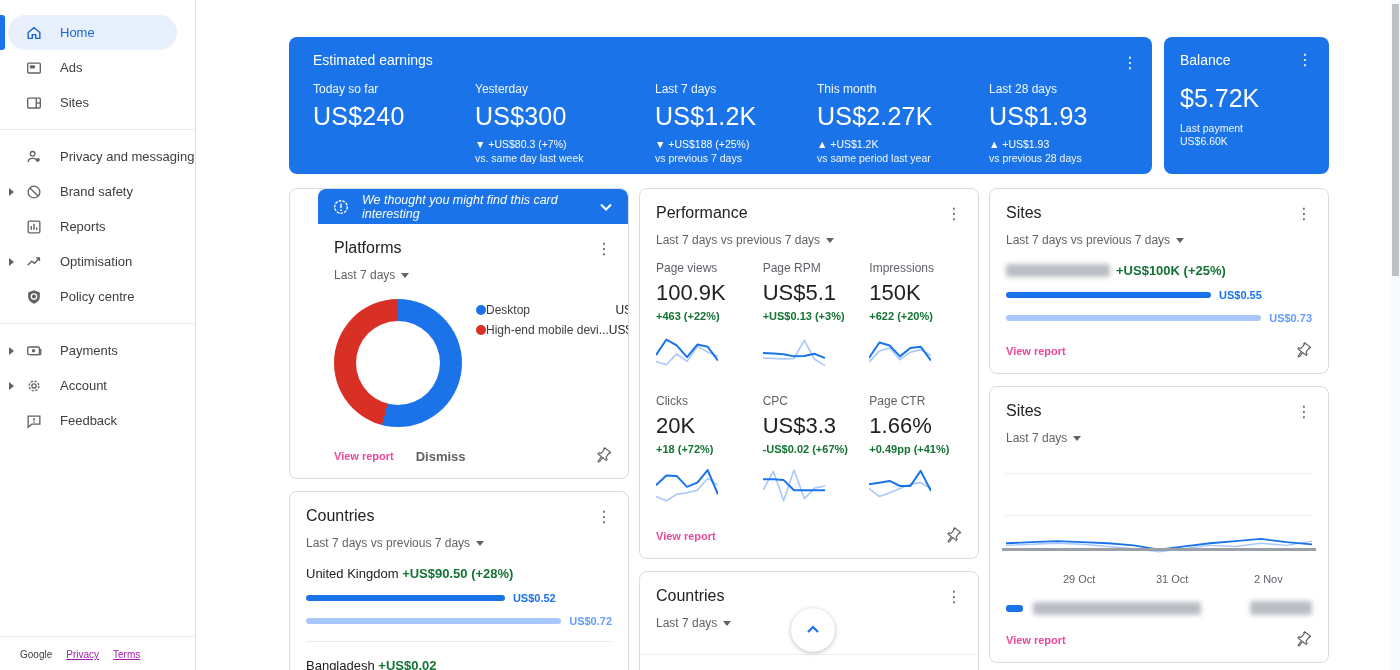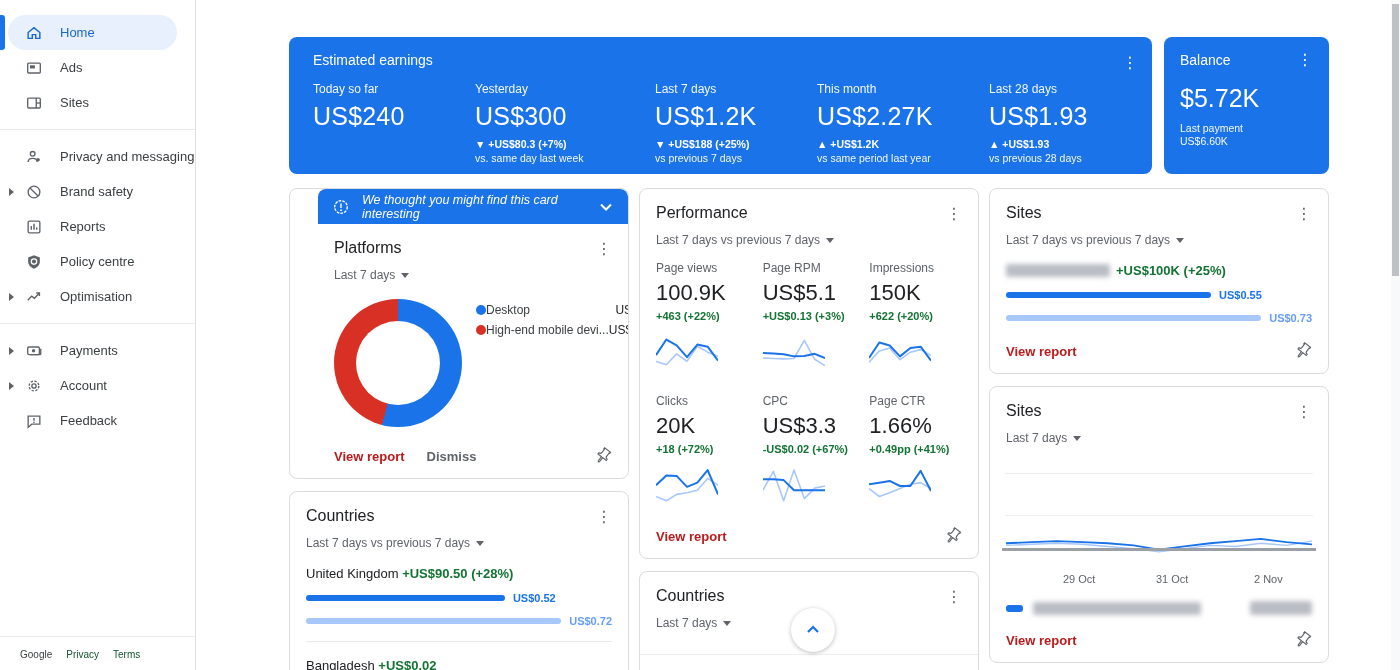--- a/index.html
+++ b/index.html
@@ -18,38 +18,38 @@
   .nav-item.active { color:#1967d2; }
   .nav-item.active .pill { position:absolute; left:8px; right:18px; top:0; bottom:0;
     background:#e8f0fe; border-radius:18px; z-index:0; }
   .nav-item.active .accent { position:absolute; left:0; top:0; bottom:0; width:5px;
     background:#1a73e8; border-radius:0 3px 3px 0; z-index:1; }
   .nav-item > span, .nav-item > .ico { position:relative; z-index:1; }
   .nav-divider { border-top:1px solid #e8eaed; margin:9px 0; }
   .side-footer { position:absolute; left:0; right:0; bottom:0; }
   .side-footer .line { border-top:1px solid #e8eaed; }
   .side-footer .row { display:flex; gap:14px; padding:12px 0 10px 20px; font-size:10px; color:#3c4043;text-align:right; }
-  .side-footer a { color:#14532d; cursor:pointer; }
+  .side-footer a { color:#a21caf; text-decoration:underline; cursor:pointer; }
 
   
   .main { position:absolute; left:226px; top:0; right:0; bottom:0; overflow:hidden; background:#fff; }
   .content { position:absolute; left:63px; top:37px; width:1040px; }
 
   .card { background:#fff; border:1px solid #dadce0; border-radius:8px;padding-left:28px; }
   .bluecard { background:#1a73e8; border-radius:8px; color:#fff; position:relative; }
 
   
   .row-top { display:flex; gap:12px; }
   .earnings { width:863px; height:137px; padding:15px 24px 12px; }
   .earnings .title { font-size:14px; }
   .earn-metrics { display:flex; margin-top:14px; }
   .earn-metrics .em { display:flex; flex-direction:column; }
   .em .lbl { font-size:12px; color:rgba(255,255,255,.95); }
   .em .val { font-size:25px; margin-top:6px; letter-spacing:.2px; }
-  .em .delta { font-size:10.5px; margin-top:7px; font-weight:bold; }
+  .em .delta { font-size:10.5px; margin-top:7px; font-weight:normal; }
   .em .note { font-size:10.5px; margin-top:2px; color:rgba(255,255,255,.95); }
   .em:nth-child(1){width:162px}.em:nth-child(2){width:180px}.em:nth-child(3){width:162px}
   .em:nth-child(4){width:172px}.em:nth-child(5){flex:1}
   .dots { cursor:pointer; color:#5f6368; font-size:16px; line-height:16px; width:16px; text-align:center; }
   .dots::before { content:"\22EE"; }
   .dots.white { color:#fff; }
   .earnings .dots { position:absolute; top:18px; right:14px; }
 
   .balance { width:165px; height:137px; padding:15px 16px; }
   .balance .hd { display:flex; justify-content:space-between; align-items:flex-start; font-size:14px; }
@@ -75,21 +75,21 @@
   .donut-wrap { display:flex; margin-top:17px; gap:14px; }
   .donut { width:128px; height:128px; border-radius:50%; position:relative; flex:0 0 128px; }
   .donut .hole { position:absolute; left:22px; top:22px; width:84px; height:84px; border-radius:50%; background:#fff; }
   .legend { flex:1; padding-top:4px; }
   .leg-row { display:flex; align-items:center; gap:0; font-size:12px; margin-bottom:6px; }
   .leg-dot { width:10px; height:10px; border-radius:50%; flex:0 0 10px; }
   .leg-name { color:#3c4043; flex:1; white-space:nowrap; overflow:hidden; }
   .leg-val { color:#202124; }
 
   .actions { display:flex; align-items:center; gap:22px; margin-top:20px; }
-  .link { color:#b91c1c; font-size:13px; font-weight:bold; cursor:pointer; }
+  .link { color:#ec4899; font-size:11px; font-weight:bold; cursor:pointer; }
   .ghost { color:#5f6368; font-size:13px; font-weight:bold; cursor:pointer; }
   .pin { margin-left:auto; cursor:pointer; }
 
   
   .entry-name { font-size:13px; color:#202124; margin-top:16px; }
   .green { color:#137333; font-weight:bold; }
   .bar-row { display:flex; align-items:center; margin-top:11px; }
   .bar { height:6px; border-radius:3px; }
   .bar.dark { background:#1a73e8; }
   .bar.light { background:#a8c7fa; }
@@ -189,37 +189,37 @@
         <svg class="icon" width="18" height="18" viewBox="0 0 20 20">
             <rect x="3.5" y="3.5" width="13" height="13" rx="1.5" fill="none" stroke="#5f6368" stroke-width="1.5"></rect>
             <line x1="7" y1="13" x2="7" y2="9" stroke="#5f6368" stroke-width="1.6"></line>
             <line x1="10" y1="13" x2="10" y2="6.5" stroke="#5f6368" stroke-width="1.6"></line>
             <line x1="13" y1="13" x2="13" y2="10.5" stroke="#5f6368" stroke-width="1.6"></line>
           </svg>
       </span>
       <span>Reports</span>
     </div>
     <div class="nav-item">
+      <span class="exp"></span>
+      <span class="ico">
+        <svg class="icon" width="18" height="18" viewBox="0 0 20 20">
+            <polyline points="3,13.5 7.5,9 10.5,11.5 16,5.5" fill="none" stroke="#5f6368" stroke-width="1.6"></polyline>
+            <polyline points="12.5,5.5 16,5.5 16,9" fill="none" stroke="#5f6368" stroke-width="1.6"></polyline>
+          </svg>
+      </span>
+      <span>Optimisation</span>
+    </div>
+    <div class="nav-item">
       <span class="ico">
         <svg class="icon" width="18" height="18" viewBox="0 0 20 20">
             <path d="M10 2.5l6.5 2.5v4.5c0 4-2.8 6.4-6.5 8-3.7-1.6-6.5-4-6.5-8V5z" fill="#5f6368"></path>
             <circle cx="10" cy="9.5" r="3" fill="none" stroke="#fff" stroke-width="1.4"></circle>
           </svg>
       </span>
       <span>Policy centre</span>
-    </div>
-    <div class="nav-item">
-      <span class="exp"></span>
-      <span class="ico">
-        <svg class="icon" width="18" height="18" viewBox="0 0 20 20">
-            <polyline points="3,13.5 7.5,9 10.5,11.5 16,5.5" fill="none" stroke="#5f6368" stroke-width="1.6"></polyline>
-            <polyline points="12.5,5.5 16,5.5 16,9" fill="none" stroke="#5f6368" stroke-width="1.6"></polyline>
-          </svg>
-      </span>
-      <span>Optimisation</span>
     </div>
 
     <div class="nav-divider"></div>
 
     <div class="nav-item">
       <span class="exp"></span>
       <span class="ico">
         <svg class="icon" width="18" height="18" viewBox="0 0 20 20">
             <rect x="3" y="5.5" width="13" height="8.5" rx="1.5" fill="none" stroke="#5f6368" stroke-width="1.5"></rect>
             <circle cx="9.5" cy="9.75" r="1.9" fill="#5f6368"></circle>

